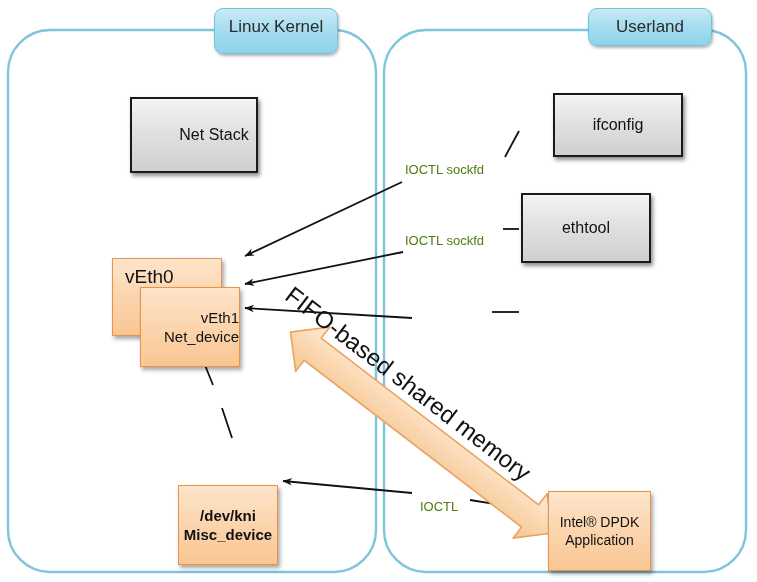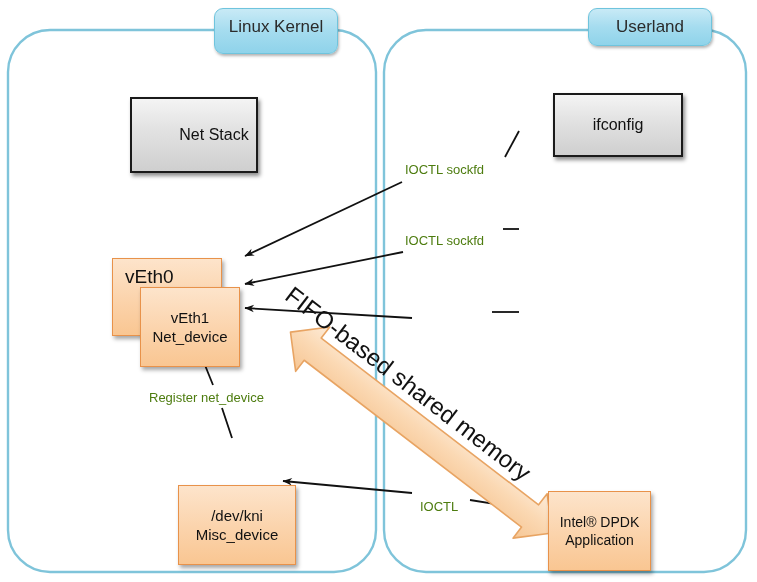--- a/index.html
+++ b/index.html
@@ -83,22 +83,22 @@
     margin-top: 44px;
   }
   .orange-box .ln { display: block; line-height: 1.3; }
 
   #box-veth0 {
     left: 112px; top: 214px; width: 110px; height: 78px;
     font-size: 19px; z-index: 3;
     align-items: flex-start; justify-content: flex-start;
     padding: 6px 0 0 12px;
   }
-  #box-veth1 { left: 140px; top: 243px; width: 100px; height: 80px; z-index: 5; }
-  #box-devkni { left: 178px; top: 441px; width: 118px; height: 80px; z-index: 5; }
+  #box-veth1 { left: 140px; top: 243px; width: 100px; height: 80px; z-index: 5; align-items: flex-end; }
+  #box-devkni { left: 178px; top: 441px; width: 100px; height: 80px; z-index: 5; font-weight: bold; }
   #box-dpdkapp { left: 548px; top: 447px; width: 103px; height: 80px; z-index: 5; font-size: 14px; }
 
   
   .edge-label {
     position: absolute;
     color: #4d7c0f;
     font-size: 13px;
     line-height: 1.34;
     white-space: nowrap;
     background: #ffffff;
@@ -189,31 +189,33 @@
 
   <div class="orange-box" id="box-devkni">
     <span class="ln">/dev/kni</span>
     <span class="ln">Misc_device</span>
   </div>
 
   <div class="grey-box" id="box-ifconfig">
     <span class="ln">ifconfig</span>
   </div>
 
+  <div class="grey-box" id="box-ethtool">
+    <span class="ln">ethtool</span>
+  </div>
 
 
   <div class="orange-box" id="box-dpdkapp">
     <span class="ln">Intel® DPDK</span>
     <span class="ln">Application</span>
   </div>
 
   <div class="edge-label" id="label-ioctl-sockfd-1">IOCTL sockfd</div>
 
   <div class="edge-label" id="label-ioctl-sockfd-2">IOCTL sockfd</div>
 
 
-  <div class="edge-label" id="label-register-netdevice">Register net_device</div>
 
   <div class="edge-label" id="label-ioctl-bottom">IOCTL</div>
 
   <div id="banner-text">FIFO-based shared memory</div>
 
 </div>
 
 </body></html>

